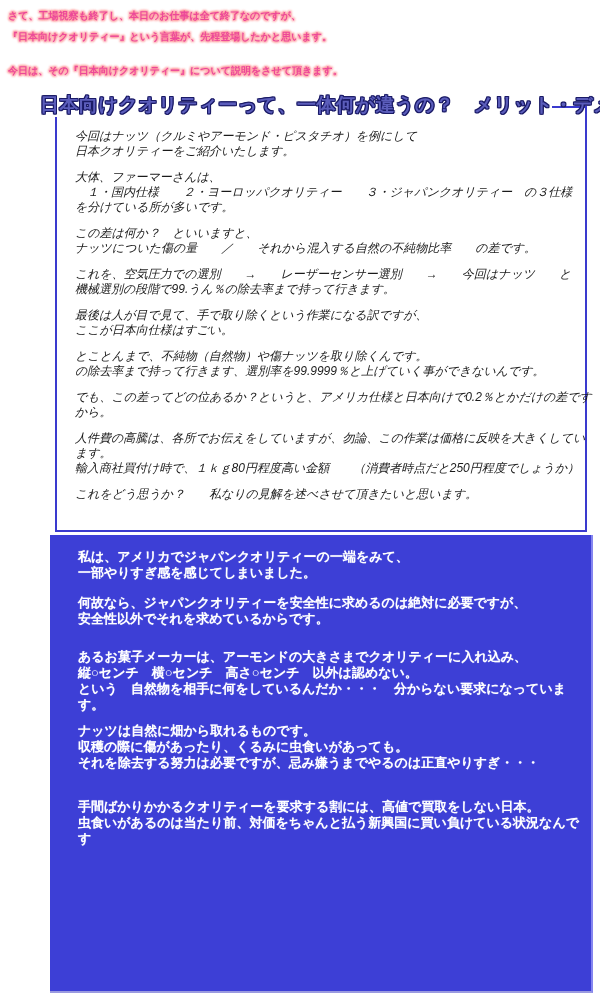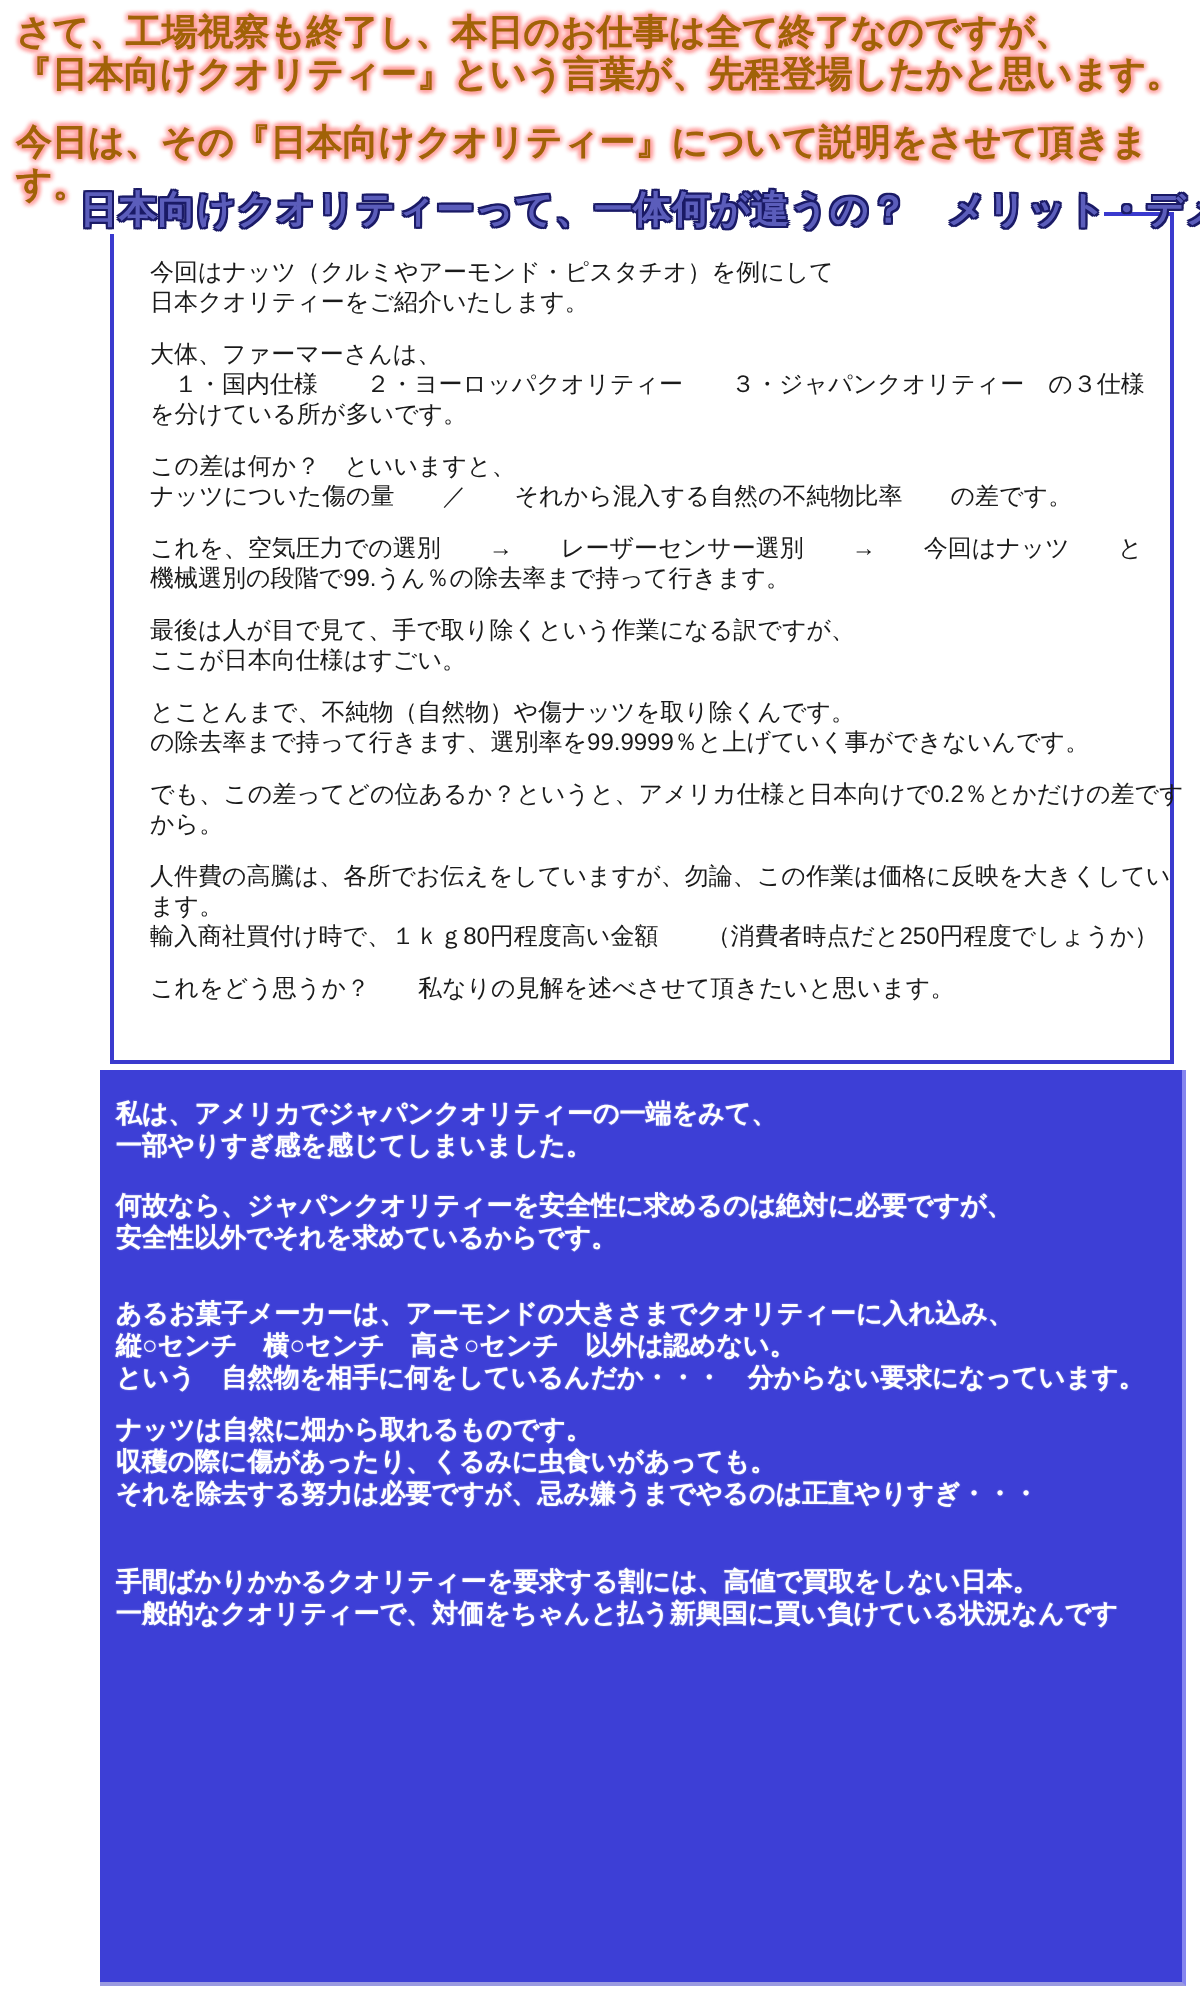--- a/index.html
+++ b/index.html
@@ -4,55 +4,56 @@
 <style>
   html,body{margin:0;padding:0;}
   body{
     width:600px;height:1000px;position:relative;background:#ffffff;
     font-family:"Liberation Sans","DejaVu Sans",sans-serif;
     overflow:hidden;
   }
   
   .intro{position:absolute;left:8px;top:6px;width:584px;}
   .intro p{
-    margin:0 0 13px;font-size:18px;font-weight:bold;line-height:21px;
-    color:#a16207;white-space:pre-line;
+    margin:0 0 13px;font-size:10px;font-weight:bold;line-height:21px;
+    color:#ec4899;white-space:pre-line;
     text-shadow:-1px -1px 2px #ffa0a0,1px -1px 2px #ffa0a0,
                 -1px 1px 2px #ffa0a0,1px 1px 2px #ffa0a0,0 0 3px #ff9a9a;
+    font-family:Liberation Mono, monospace;
   }
   
   .section-title{
     position:absolute;left:40px;top:92px;margin:0;z-index:3;
     font-size:19px;font-weight:bold;letter-spacing:0.5px;color:#5b5dbb;
     text-shadow:-1px -1px 0 #1a1a66,1px -1px 0 #1a1a66,-1px 1px 0 #1a1a66,
                  1px 1px 0 #1a1a66,0 -1px 0 #1a1a66,0 1px 0 #1a1a66,
                 -1px 0 0 #1a1a66,1px 0 0 #1a1a66;
     white-space:nowrap;
   }
   
   .bx{position:absolute;background:#3a3ace;z-index:1;}
   .bx-top{left:552px;top:106px;width:35px;height:2px;}
   .bx-right{left:585px;top:106px;width:2px;height:426px;}
   .bx-left{left:55px;top:117px;width:2px;height:415px;}
   .bx-bottom{left:55px;top:530px;width:532px;height:2px;}
   
   .content-box{
     position:absolute;left:57px;top:107px;width:520px;height:423px;
-    padding:22px 4px 0 18px;box-sizing:content-box;z-index:2;
+    padding:22px 4px 0 18px;box-sizing:content-box;z-index:2;font-style:italic;
   }
   .content-box p{
     margin:0 0 11px;font-size:12px;line-height:15px;color:#1a1a1a;
     white-space:pre-line;
   }
   
   .opinion-panel{
     position:absolute;left:50px;top:535px;width:543px;height:458px;
     background:#3d3fd6;box-sizing:border-box;
     border-right:2px solid #8585f0;border-bottom:2px solid #9a9ae0;
-    padding:14px 6px 0 8px;z-index:2;
+    padding:14px 6px 0 28px;z-index:2;
   }
   .opinion-panel p{
     margin:0 0 16px;font-size:13px;font-weight:bold;line-height:16px;
     color:#ffffff;white-space:pre-line;
     text-shadow:0 0 1px rgba(220,225,255,0.55);
   }
 </style>
 </head>
 <body>
 
@@ -94,15 +95,15 @@
 一部やりすぎ感を感じてしまいました。</p>
   <p style="margin-bottom:22px">何故なら、ジャパンクオリティーを安全性に求めるのは絶対に必要ですが、
 安全性以外でそれを求めているからです。</p>
   <p style="margin-bottom:10px">あるお菓子メーカーは、アーモンドの大きさまでクオリティーに入れ込み、
 縦○センチ　横○センチ　高さ○センチ　以外は認めない。
 という　自然物を相手に何をしているんだか・・・　分からない要求になっています。</p>
   <p style="margin-bottom:28px">ナッツは自然に畑から取れるものです。
 収穫の際に傷があったり、くるみに虫食いがあっても。
 それを除去する努力は必要ですが、忌み嫌うまでやるのは正直やりすぎ・・・</p>
   <p style="margin-bottom:6px">手間ばかりかかるクオリティーを要求する割には、高値で買取をしない日本。
-一般的なクオリティーで、対価をちゃんと払う新興国に買い負けている状況なんです</p>
+虫食いがあるのは当たり前、対価をちゃんと払う新興国に買い負けている状況なんです</p>
 
 </div>
 
 </body></html>

